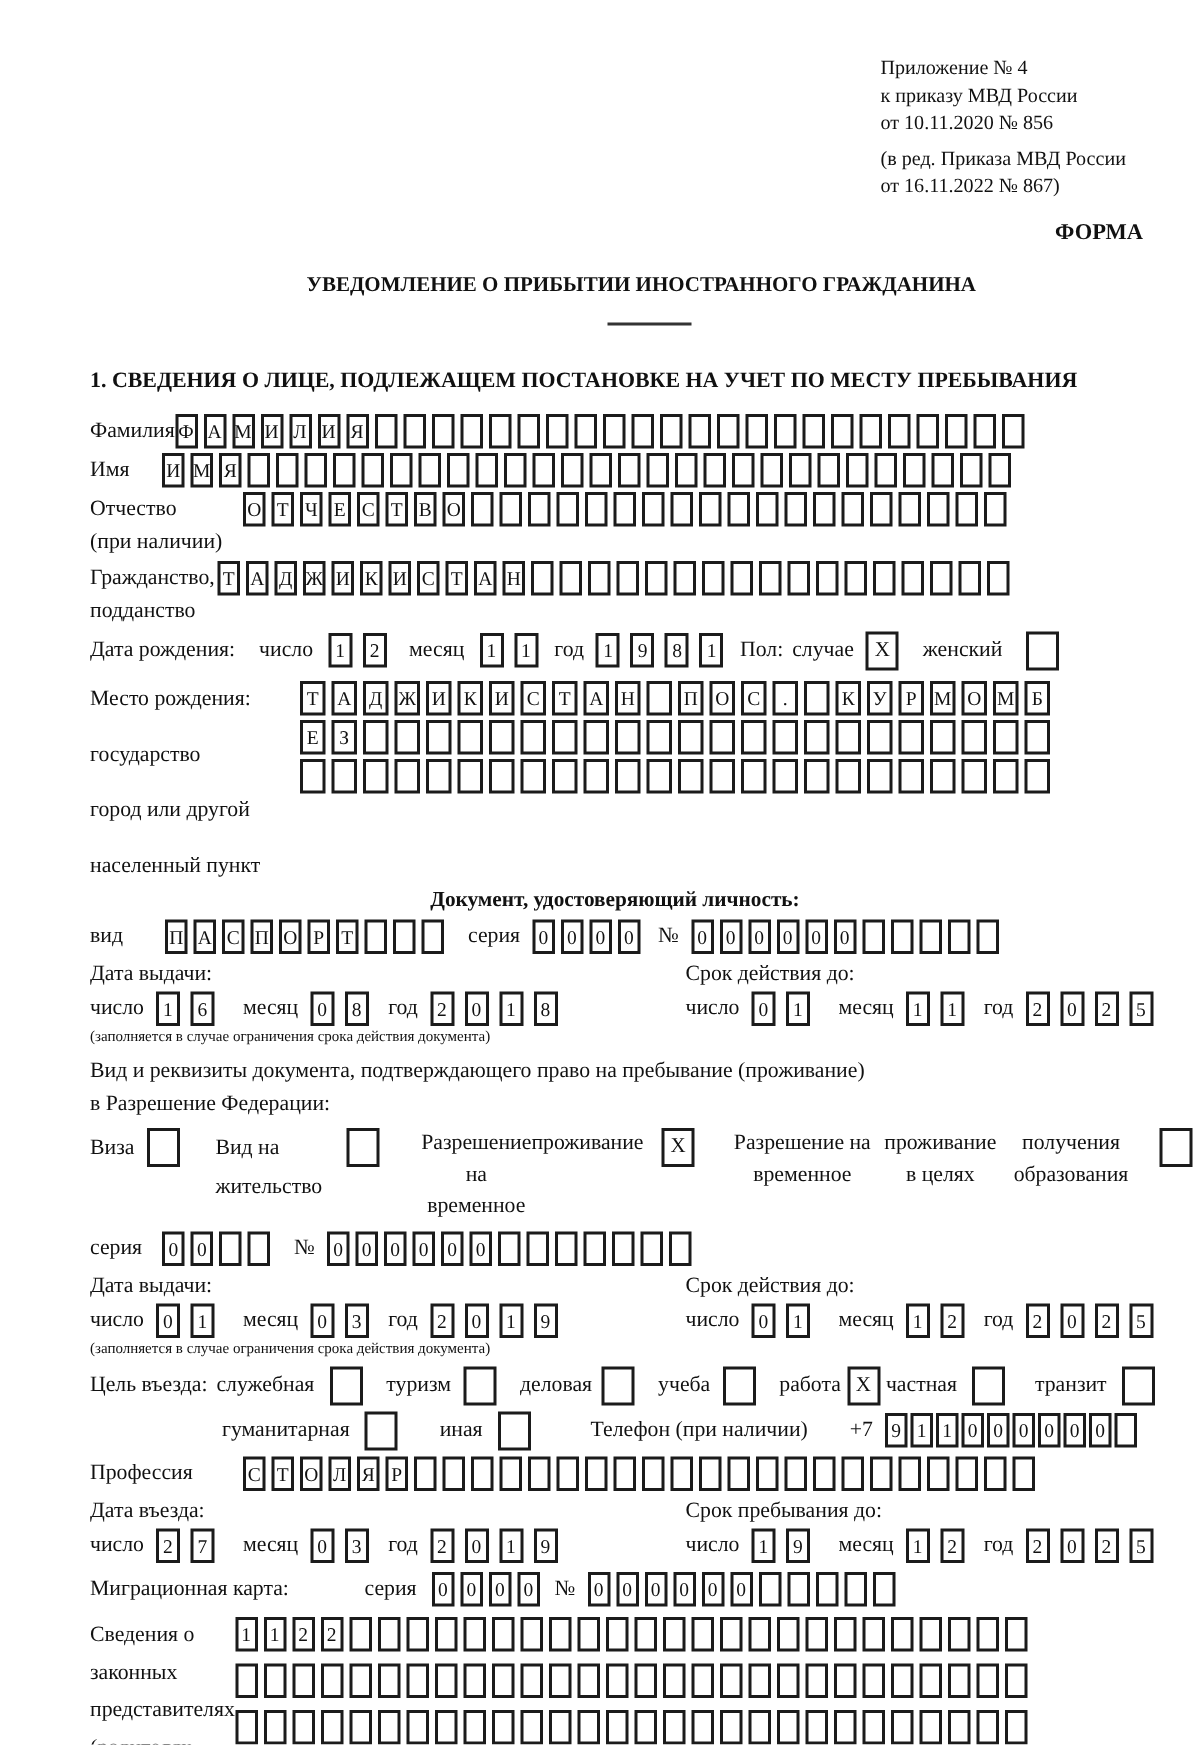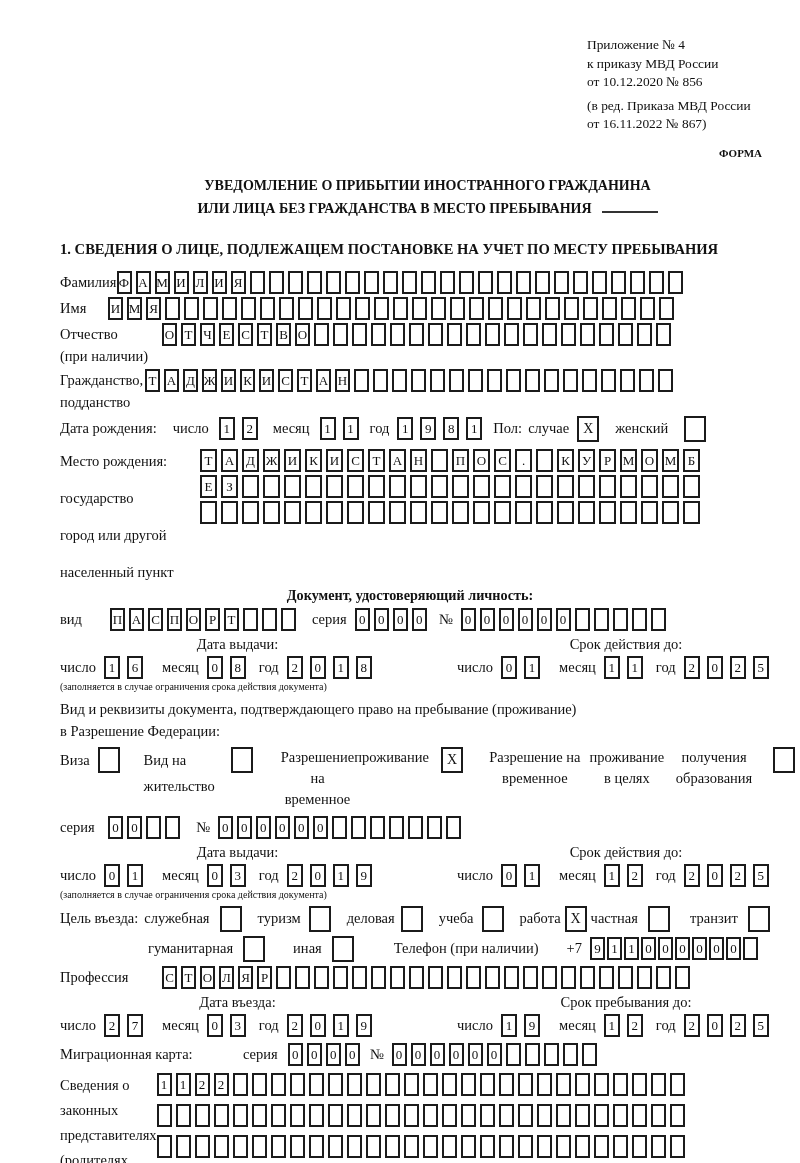--- a/index.html
+++ b/index.html
@@ -7,21 +7,21 @@
   body {
     height: 1163px; overflow: hidden;
     font-family: "Liberation Serif", "DejaVu Serif", serif;
     color: #111; font-size: 14.5px;
   }
   .page { padding: 36px 5px 0 60px; width: 800px; }
 
   
   .annex { width: 180px; margin-left: auto; margin-right: 28px; font-size: 13.4px; line-height: 18.5px; }
   .annex .amend { margin-top: 5px; }
-  .forma { text-align: right; margin-right: 33px; margin-top: 13px; font-weight: bold; font-size: 11px; }
+  .forma { text-align: right; margin-right: 33px; margin-top: 13px; font-weight: bold; font-size: 15px; }
 
   .title { text-align: center; font-weight: bold; font-size: 14px; line-height: 23px; margin-top: 15px; }
   .title-underline { display: inline-block; width: 56px; border-bottom: 2px solid #333; margin-left: 10px; }
   .section-heading { margin-top: 21px; font-weight: bold; font-size: 14.6px; margin-bottom: 13px; }
 
   .row { display: flex; align-items: flex-start; margin-bottom: 3px; }
   .irow { display: flex; align-items: center; }
   .lbl { line-height: 23px; white-space: nowrap; }
   .lblcol { display: flex; flex-direction: column; line-height: 20px; }
   .lblcol span { white-space: nowrap; }
@@ -50,21 +50,21 @@
 
   .g4{margin-right:4px}.g6{margin-right:6px}.g8{margin-right:8px}.g10{margin-right:10px}
   .g12{margin-right:12px}.g16{margin-right:16px}.g20{margin-right:20px}.g24{margin-right:24px}
   .g28{margin-right:28px}.g40{margin-right:40px}
 
   .doc-heading { text-align: center; font-weight: bold; font-size: 14.2px; margin: 2px 0 4px 0; width: 700px; }
 
   .dpair { display: flex; margin-top: 5px; }
   .dp-left { width: 355px; }
   .dp-right { flex: 1; padding-left: 42px; }
-  .dp-head { text-align: center; margin-bottom: 3px; }
+  .dp-head { margin-bottom: 3px; }
   .note-right { text-align: left; padding-right: 46px; font-size: 10px; margin-top: 2px; margin-bottom: 6px; }
 
   .para { line-height: 22px; margin-bottom: 5px; }
 
   .permits { margin-top: 2px; margin-bottom: 6px; }
   .permit { display: flex; align-items: flex-start; }
   .plines { display: flex; text-align: center; line-height: 21px; }
 
   .place-rows .cells { margin-bottom: 3px; }
   .place-rows { display: flex; flex-direction: column; }
@@ -76,32 +76,32 @@
   .lblcol.reps { line-height: 25px; }
 </style>
 </head>
 <body>
 
 <div class="page">
 
   <div class="annex">
     <div>Приложение № 4</div>
     <div>к приказу МВД России</div>
-    <div>от 10.12.2020 № 856</div>
+    <div>от 10.11.2020 № 856</div>
     <div class="amend">
       <div>(в ред. Приказа МВД России</div>
       <div>от 16.11.2022 № 867)</div>
     </div>
   </div>
 
   <div class="forma">ФОРМА</div>
 
   <div class="title">
     <div>УВЕДОМЛЕНИЕ О ПРИБЫТИИ ИНОСТРАННОГО ГРАЖДАНИНА</div>
-    <div><span>ИЛИ ЛИЦА БЕЗ ГРАЖДАНСТВА В МЕСТО ПРЕБЫВАНИЯ</span><span class="title-underline"></span></div>
+    <div><span class="title-underline"></span></div>
   </div>
 
   <div class="section-heading">1. СВЕДЕНИЯ О ЛИЦЕ, ПОДЛЕЖАЩЕМ ПОСТАНОВКЕ НА УЧЕТ ПО МЕСТУ ПРЕБЫВАНИЯ</div>
 
   <div class="row">
     <span class="lbl w48">Фамилия</span>
     <span class="cells">
         <span class="cell">Ф</span>
         <span class="cell">А</span>
         <span class="cell">М</span>

